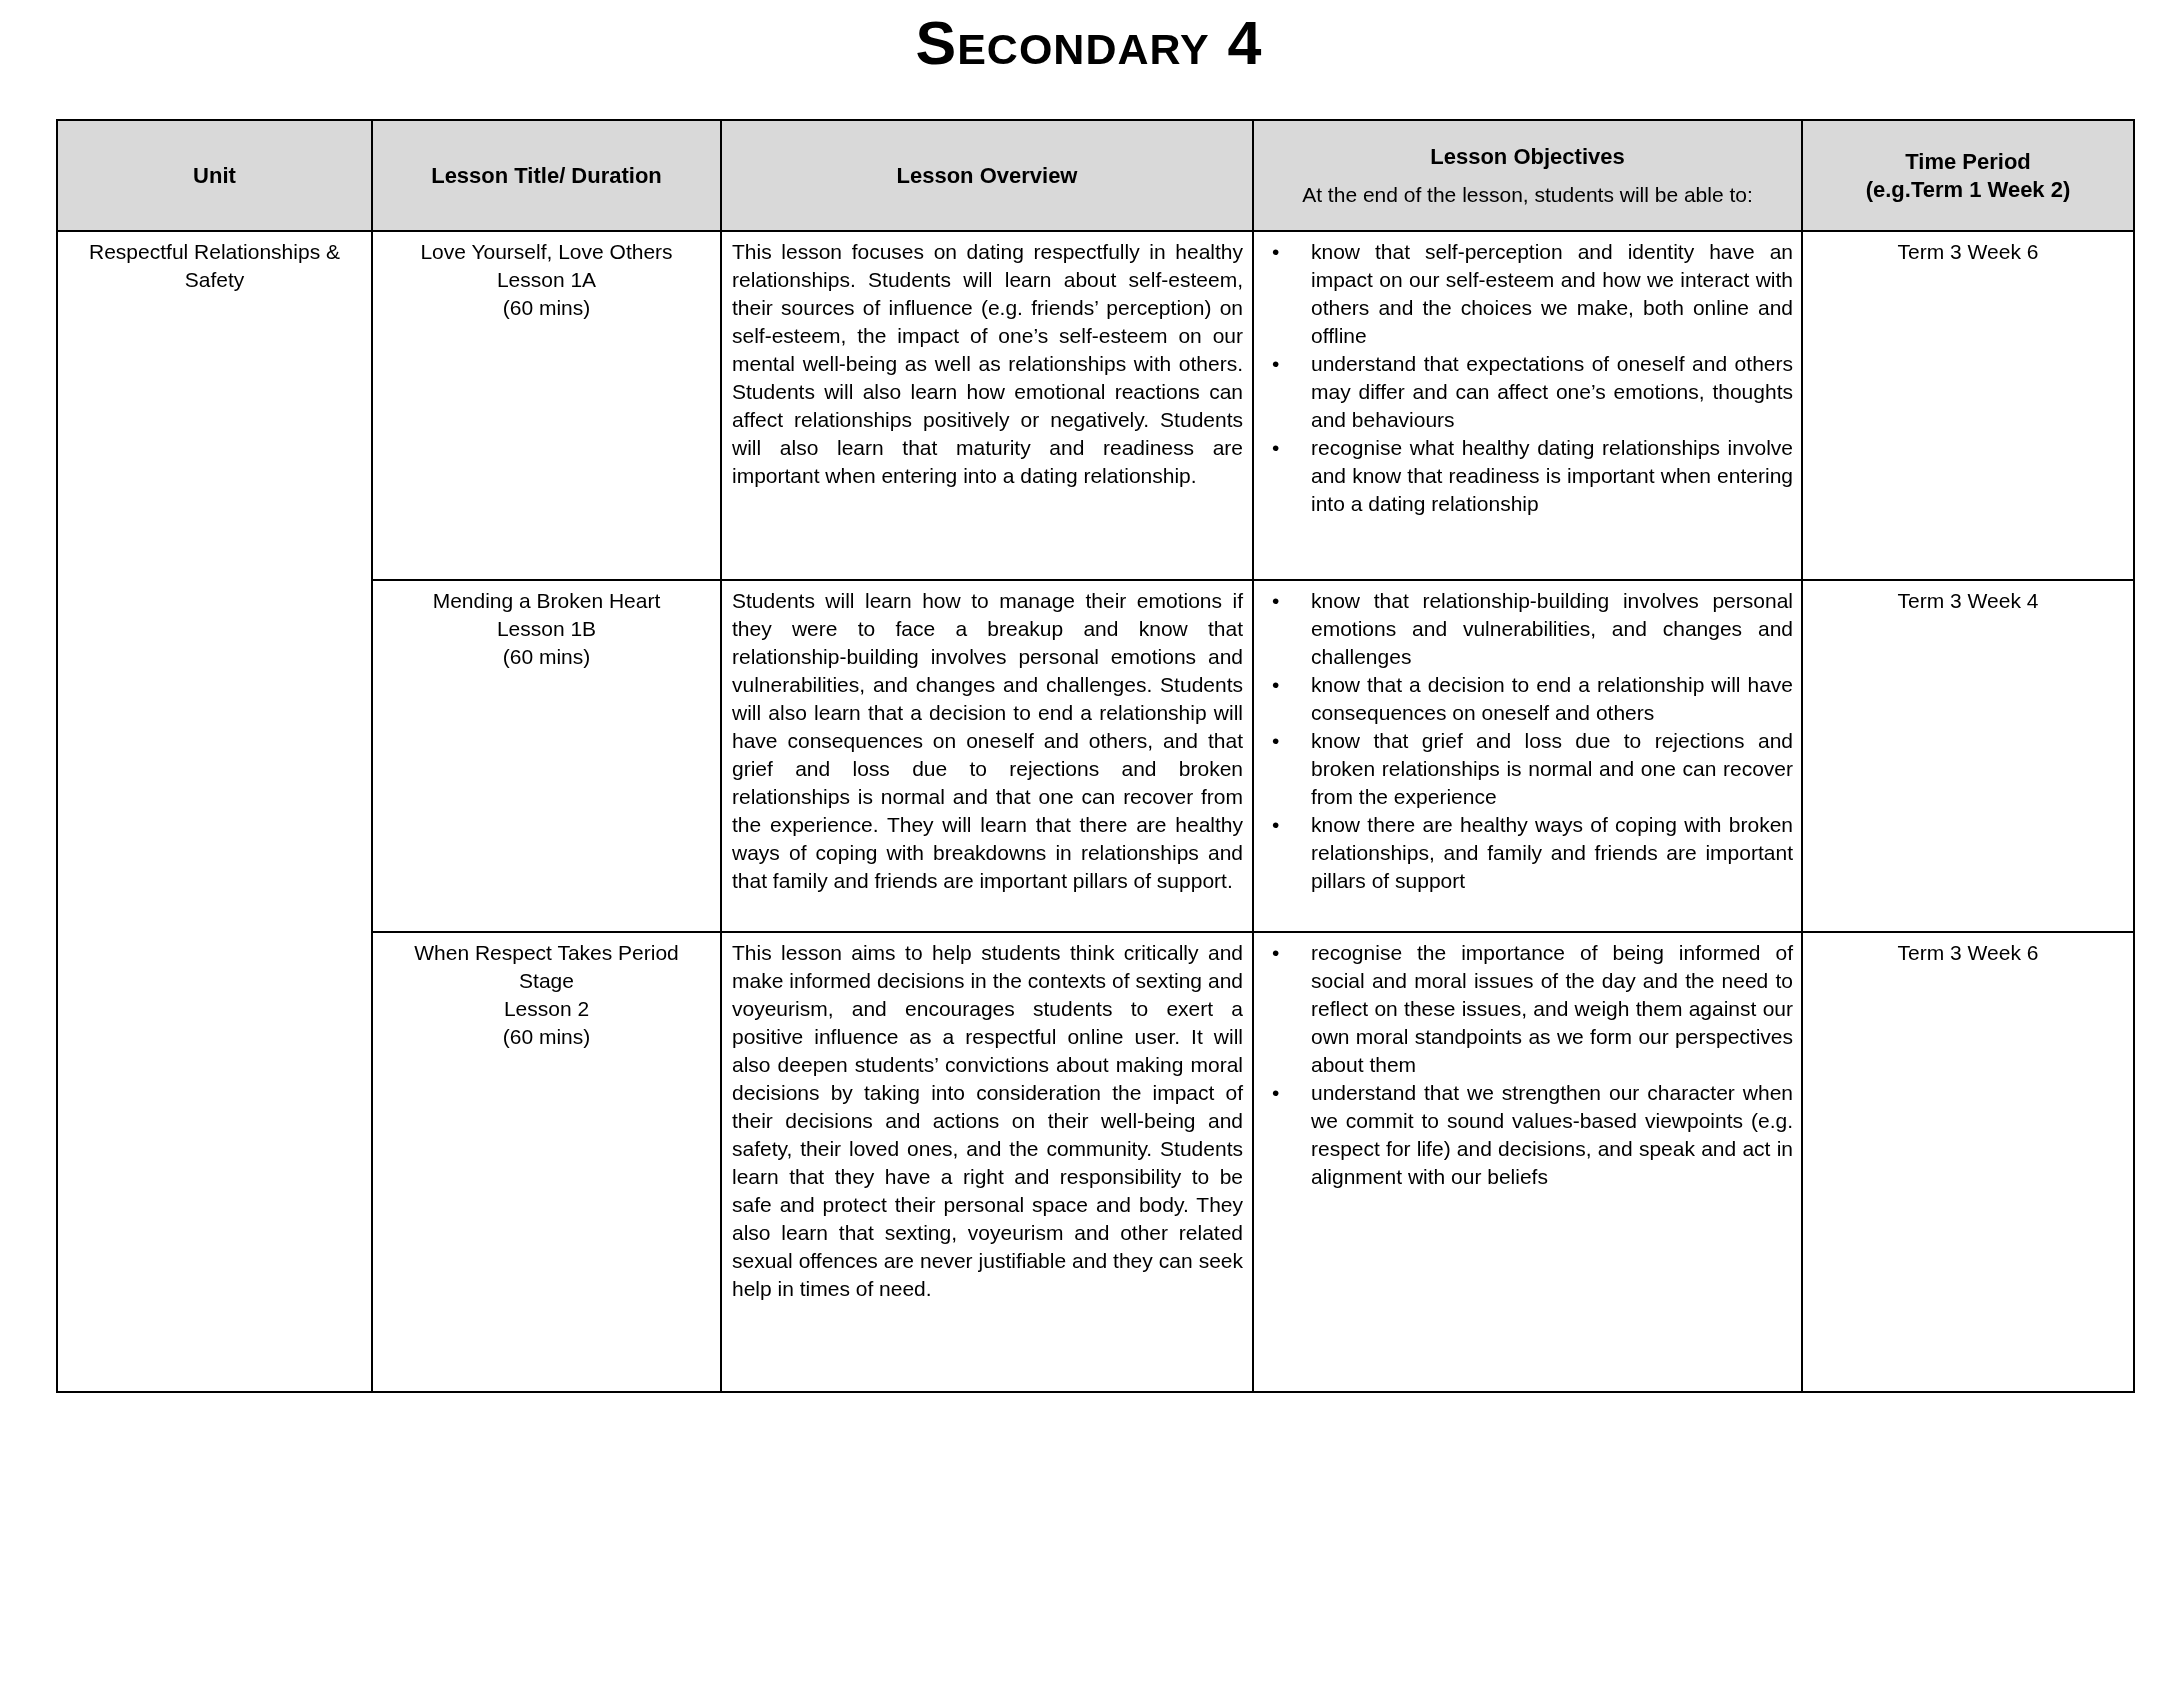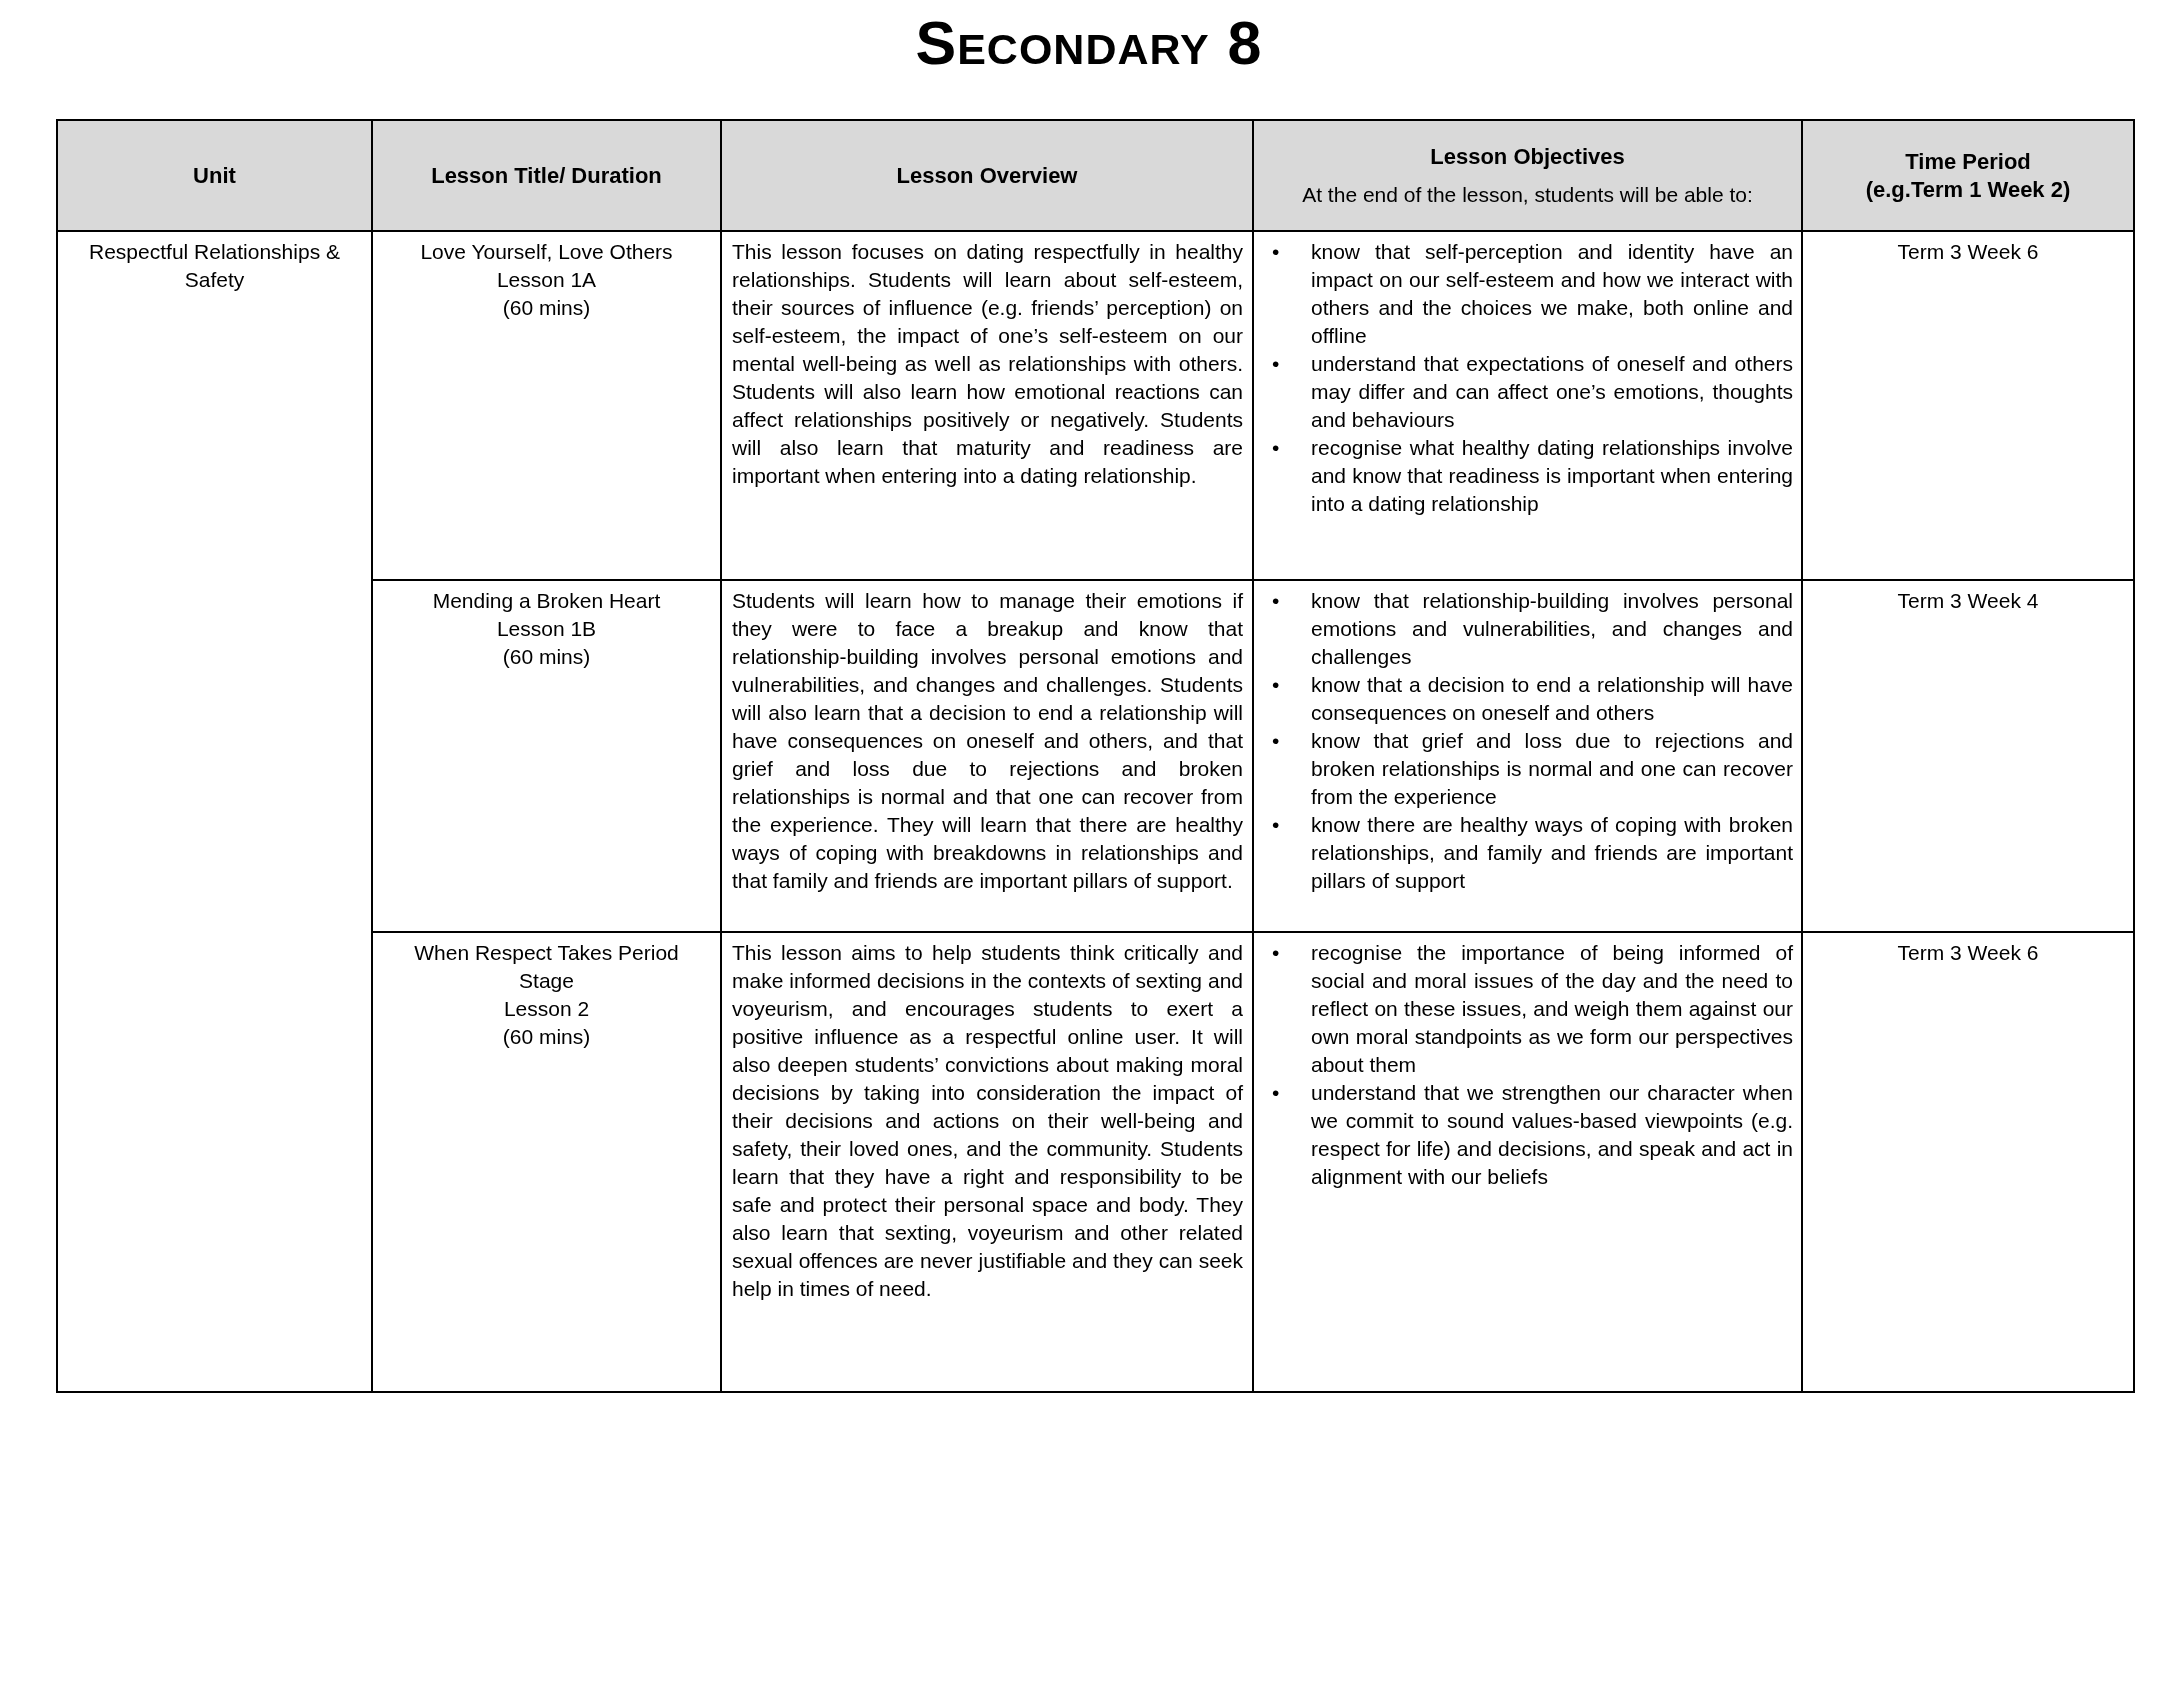--- a/index.html
+++ b/index.html
@@ -86,21 +86,21 @@
   }
   tr.row-1 td { height: 349px; }
   tr.row-2 td { height: 352px; }
   tr.row-3 td { height: 460px; }
 </style>
 </head>
 <body>
 
 <div class="page">
 
-  <div class="doc-title">Secondary 8</div>
+  <div class="doc-title">Secondary 4</div>
 
   <table class="lesson-table">
     <colgroup>
       <col style="width:315px">
       <col style="width:349px">
       <col style="width:532px">
       <col style="width:549px">
       <col style="width:332px">
     </colgroup>
     <thead>

